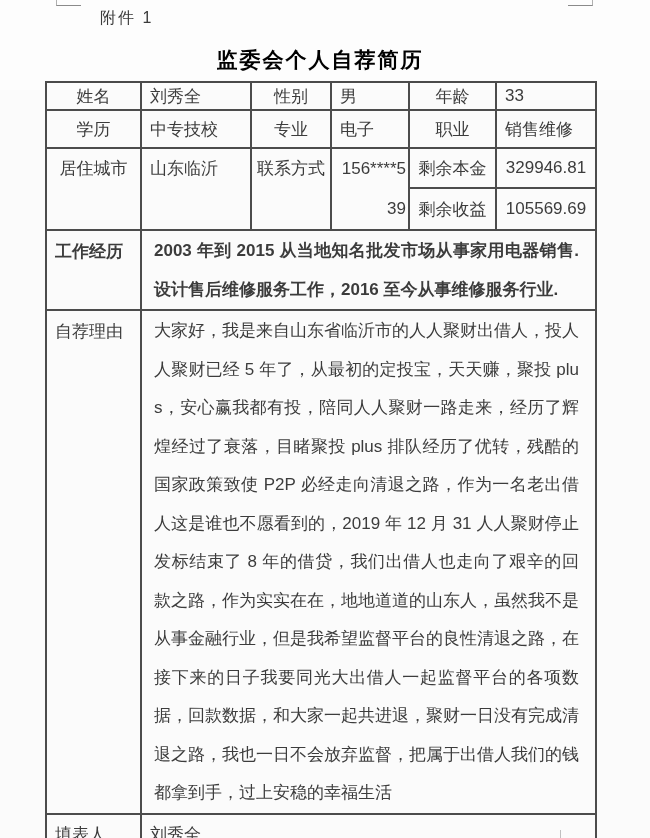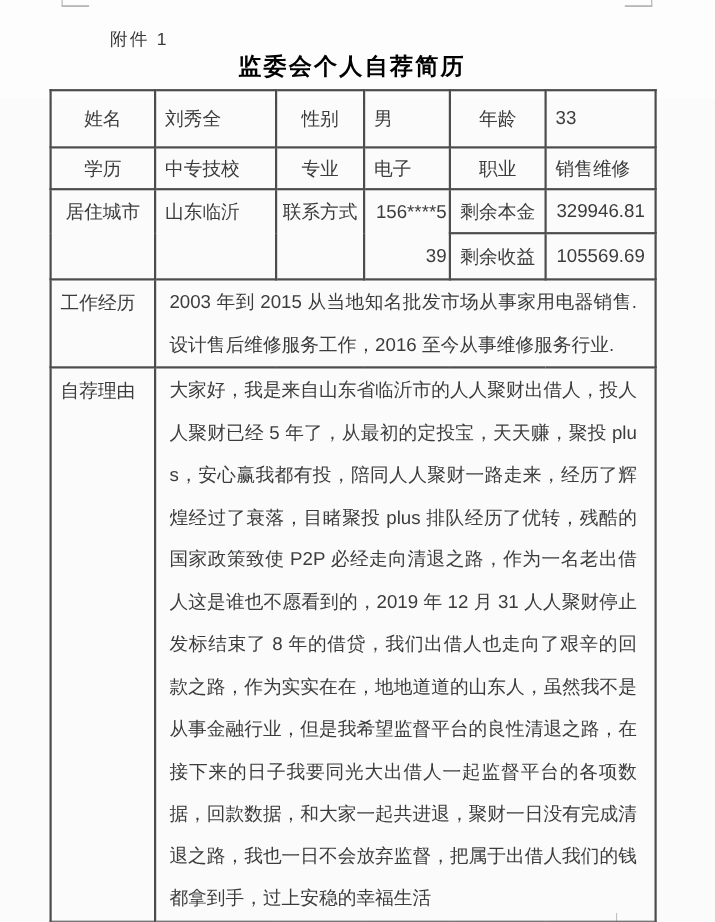--- a/index.html
+++ b/index.html
@@ -18,21 +18,21 @@
   .corner-mark {
     position: absolute;
     width: 24px; height: 7px;
     border-bottom: 1px solid #8a8a8a;
   }
   .corner-mark.left  { left: 56px;  top: -2px; border-left: 1px solid #b0b0b0; }
   .corner-mark.right { left: 568px; top: -2px; border-right: 1px solid #b0b0b0; }
   .corner-mark.bottom-right { left: 560px; top: 830px; border-bottom: none; border-left: 1px solid #c0c0c0; height: 8px; }
 
   .attachment {
-    position: absolute; left: 100px; top: 26px;
+    position: absolute; left: 100px; top: 8px;
     font-size: 16px; color: #3a3a3a; letter-spacing: 2px;
   }
   .doc-title {
     position: absolute; left: 45px; top: 46px; width: 550px;
     text-align: center;
     font-size: 21px; font-weight: bold; color: #000000;
     letter-spacing: 2px;
   }
 
   table.doc-table {
@@ -70,25 +70,25 @@
     line-height: 39px;
     padding: 1px 4px 0 8px;
   }
   td.long-text {
     vertical-align: top;
     line-height: 38.5px;
     padding: 1px 16px 0 12px;
     text-align: justify;
     word-break: break-all;
   }
-  tr.r1  { height: 52px; }
+  tr.r1  { height: 28px; }
   tr.r2  { height: 38px; }
   tr.r3a { height: 38px; }
   tr.r3b { height: 39px; }
-  tr.r4  { height: 78px; }
+  tr.r4  { height: 78px; font-weight: bold; }
   tr.r5  { height: 408px; }
   tr.r6  { height: 42px; }
 </style>
 </head>
 <body>
 
 <div>
   <div class="shade-band"></div>
   <div class="corner-mark left"></div>
   <div class="corner-mark right"></div>

